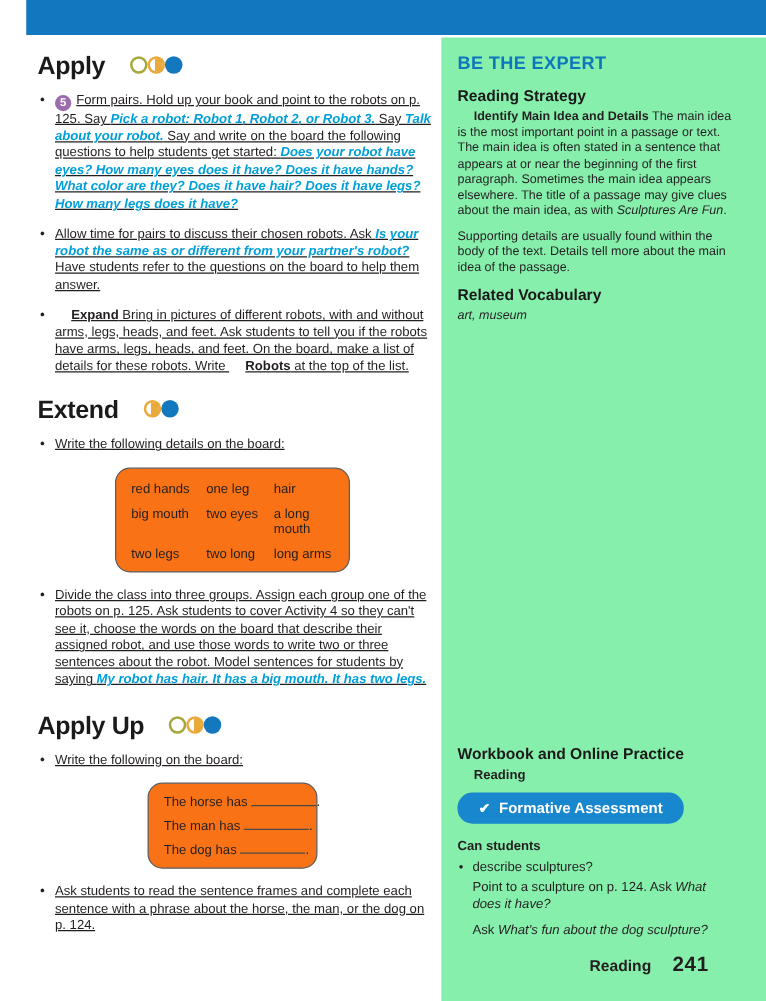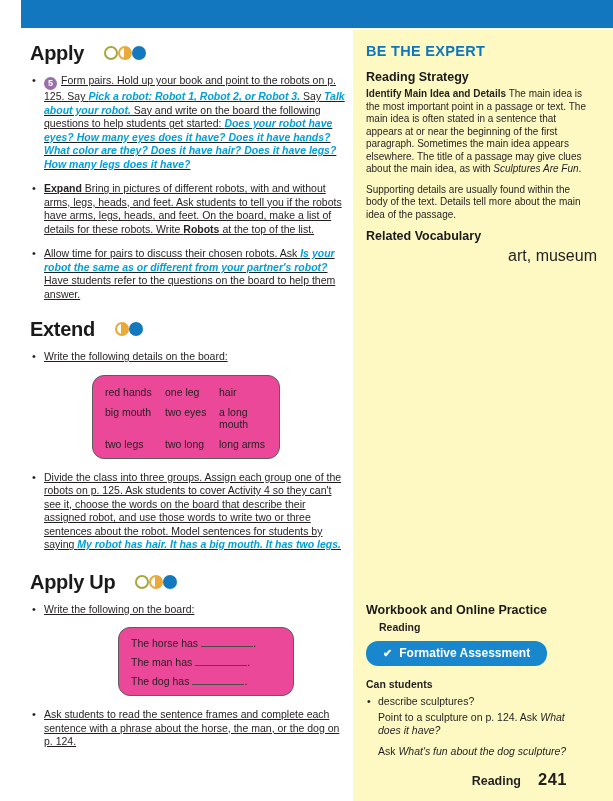--- a/index.html
+++ b/index.html
@@ -13,41 +13,41 @@
   .left-col { position:absolute; left:0; top:28px; width:353px; padding:14px 8px 0 30px; }
   h2.sec-title { display:flex; align-items:center; gap:20px; font-size:20px; font-weight:bold; color:#1A1A1A; margin:0 0 9px; letter-spacing:-0.3px; }
   .lvl { display:inline-block; width:14px; height:14px; border-radius:50%; }
   .icon-circle-outline { border:2.5px solid #A6A83C; background:#fff; }
   .icon-circle-half { border:2px solid #E9A93B; background:linear-gradient(90deg,#ffffff 40%,#E9A93B 40%); }
   .icon-circle-solid { background:#1478BE; }
 
   .bullet { position:relative; padding-left:14px; font-size:10.5px; line-height:13.5px; margin-bottom:11px; max-width:318px;text-decoration:underline; }
   .bullet::before { content:"•"; position:absolute; left:2px; top:0; font-size:11px; color:#231F20; }
   .seg-blue { color:#009FDA; font-weight:bold; font-style:italic; }
-  .seg-bold { font-weight:bold; }
+  .seg-bold { font-weight:bold;margin-left:13px; }
   .seg-italic { font-style:italic; }
   .badge { display:inline-flex; align-items:center; justify-content:center; width:13px; height:13px; border-radius:50%; background:#9B6DAD; color:#fff; font-size:9px; font-weight:bold; margin-right:4px; vertical-align:-2px; }
 
-  .board-box { border:1.5px solid #5d5d5d; border-radius:12px; background:#ec4899; }
+  .board-box { border:1.5px solid #5d5d5d; border-radius:12px; background:#f97316; }
   .board-words { margin:2px 0 12px 62px; width:188px; padding:10px 12px 8px; display:grid; grid-template-columns:60px 54px auto; row-gap:8px; font-size:10.5px; }
-  .board-frames { margin:2px 0 12px 88px; width:176px; padding:9px 12px 8px; font-size:10.5px; }
+  .board-frames { margin:2px 0 12px 88px; width:136px; padding:9px 12px 8px; font-size:10.5px; }
   .board-frames .frame-line { margin-bottom:7px; white-space:nowrap; }
   .board-frames .frame-line:last-child { margin-bottom:0; }
   .blank { display:inline-block; width:52px; height:9px; border-bottom:1px solid #4a4a4a; margin-left:3px; }
 
   .sec { margin-bottom:4px; }
   .sec-extend { margin-top:17px; }
   .sec-wrapup { margin-top:19px; }
 
   
-  .sidebar { position:absolute; left:353px; top:30px; width:260px; height:771px; background:#fef9c3; padding:13px 16px 0 13px; }
+  .sidebar { position:absolute; left:353px; top:30px; width:260px; height:771px; background:#86efac; padding:13px 16px 0 13px; }
   .expert-title { color:#0E76BC; font-size:14.5px; font-weight:bold; letter-spacing:0.3px; margin:0 0 11px; }
   .side-h { font-size:12.5px; font-weight:bold; color:#1A1A1A; margin:0 0 4px; }
   .side-p { font-size:10px; line-height:12.5px; margin:0 0 8px; max-width:228px; }
-  .vocab { font-size:16px; margin:2px 0 0;text-align:right; }
+  .vocab { font-size:10px; font-style:italic; margin:2px 0 0; }
   .workbook { margin-top:338px; }
   .workbook-item { font-size:10.5px; font-weight:bold; margin:2px 0 0 13px; }
   .fa-button { display:inline-flex; align-items:center; gap:7px; background:#1887CE; color:#ffffff; font-weight:bold; font-size:12px; border:none; border-radius:12px; padding:5px 17px 6px; margin:8px 0 10px 0; font-family:"Liberation Sans", sans-serif; }
   .fa-check { font-size:11px; }
   .can-lead { font-size:10.5px; font-weight:bold; margin:2px 0 5px; }
   .q-item { position:relative; padding-left:12px; font-size:10.5px; margin-bottom:4px; }
   .q-item::before { content:"•"; position:absolute; left:1px; top:0; }
   .q-detail { font-size:10.5px; line-height:13px; margin:0 0 8px 12px; max-width:210px; }
   .side-footer { display:flex; justify-content:flex-end; align-items:baseline; gap:17px; margin-top:12px; padding-right:30px; }
   .footer-label { font-size:12.5px; font-weight:bold; }
@@ -64,24 +64,24 @@
 
     <div class="sec">
       <h2 class="sec-title">
         <span>Apply</span>
         <span><span class="lvl icon-circle-outline"></span><span class="lvl icon-circle-half"></span><span class="lvl icon-circle-solid"></span></span>
       </h2>
       <div class="bullet">
         <span class="badge">5</span><span><span class="seg-plain">Form pairs. Hold up your book and point to the robots on p. 125. Say </span><span class="seg-blue">Pick a robot: Robot 1, Robot 2, or Robot 3.</span><span class="seg-plain"> Say </span><span class="seg-blue">Talk about your robot.</span><span class="seg-plain"> Say and write on the board the following questions to help students get started: </span><span class="seg-blue">Does your robot have eyes? How many eyes does it have? Does it have hands? What color are they? Does it have hair? Does it have legs? How many legs does it have?</span></span>
       </div>
       <div class="bullet">
-        <span><span class="seg-bold">Expand</span><span class="seg-plain">  Bring in pictures of different robots, with and without arms, legs, heads, and feet. Ask students to tell you if the robots have arms, legs, heads, and feet. On the board, make a list of details for these robots. Write </span><span class="seg-bold">Robots</span><span class="seg-plain"> at the top of the list.</span></span>
+        <span><span class="seg-plain">Allow time for pairs to discuss their chosen robots. Ask </span><span class="seg-blue">Is your robot the same as or different from your partner's robot?</span><span class="seg-plain"> Have students refer to the questions on the board to help them answer.</span></span>
       </div>
       <div class="bullet">
-        <span><span class="seg-plain">Allow time for pairs to discuss their chosen robots. Ask </span><span class="seg-blue">Is your robot the same as or different from your partner's robot?</span><span class="seg-plain"> Have students refer to the questions on the board to help them answer.</span></span>
+        <span><span class="seg-bold">Expand</span><span class="seg-plain">  Bring in pictures of different robots, with and without arms, legs, heads, and feet. Ask students to tell you if the robots have arms, legs, heads, and feet. On the board, make a list of details for these robots. Write </span><span class="seg-bold">Robots</span><span class="seg-plain"> at the top of the list.</span></span>
       </div>
     </div>
 
     <div class="sec sec-extend">
       <h2 class="sec-title">
         <span>Extend</span>
         <span><span class="lvl icon-circle-half"></span><span class="lvl icon-circle-solid"></span></span>
       </h2>
       <div class="bullet">
         <span>Write the following details on the board:</span>

